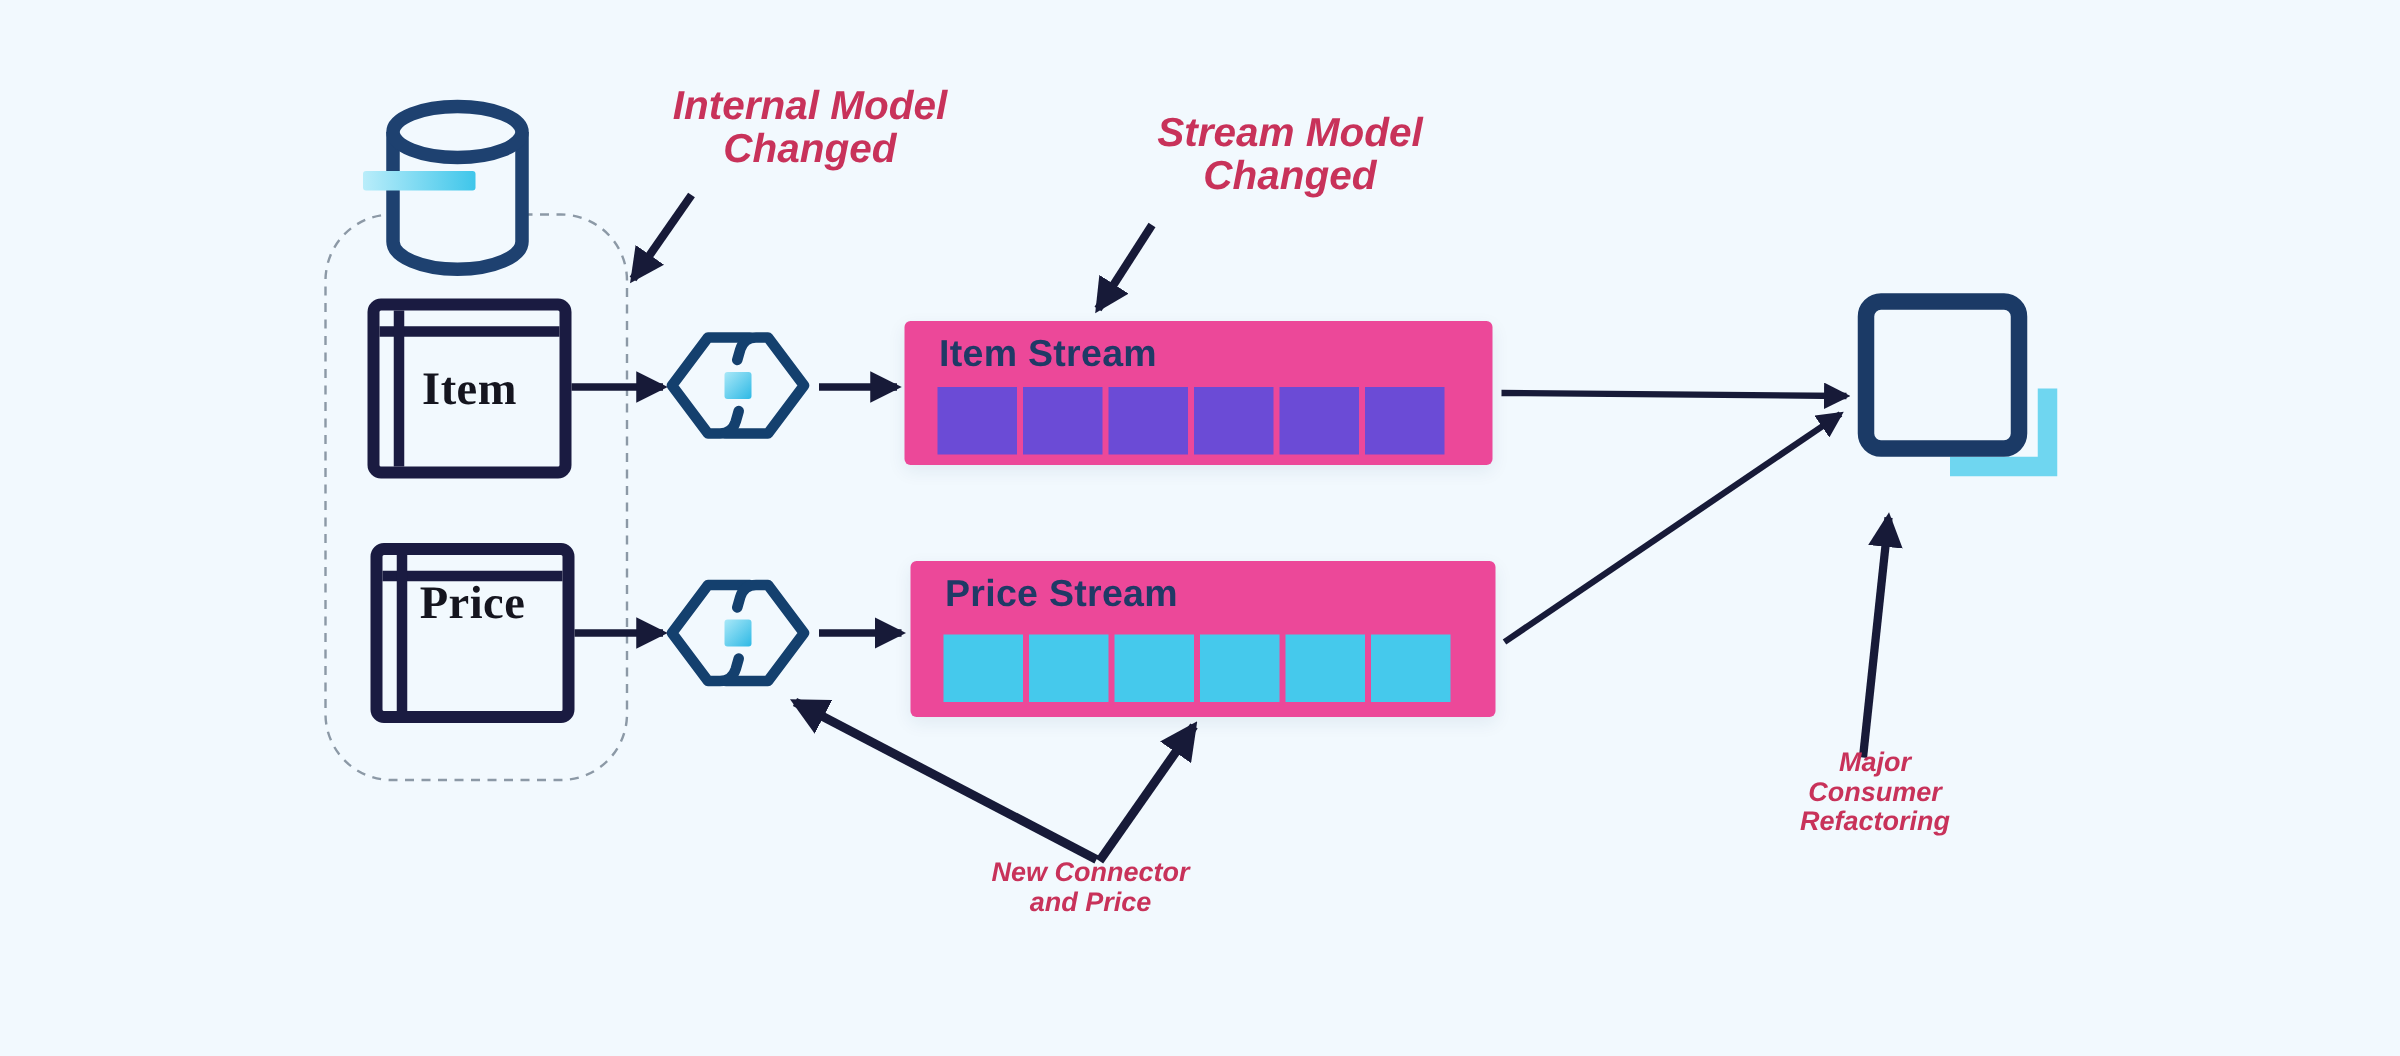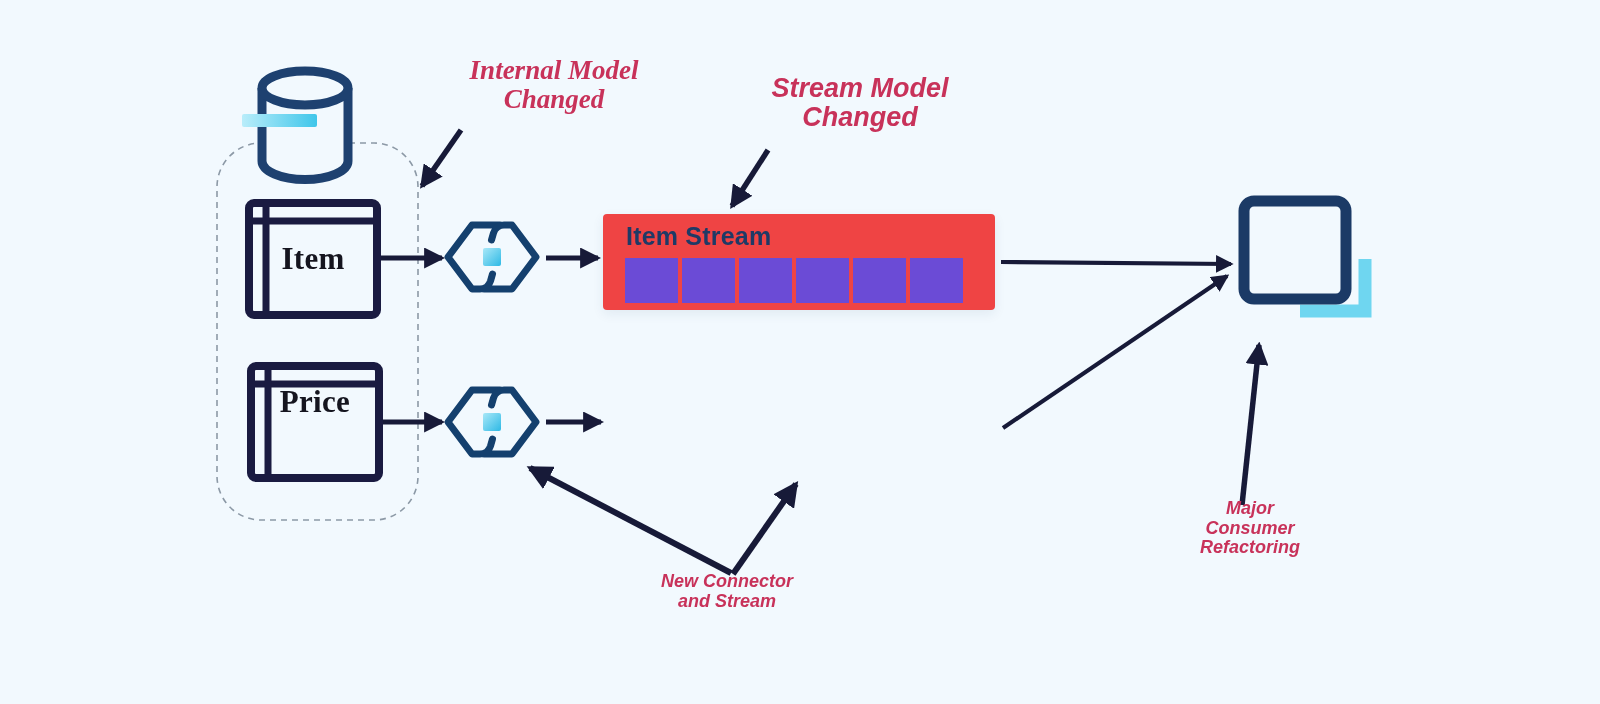--- a/index.html
+++ b/index.html
@@ -2,21 +2,21 @@
 <html><head>
 <meta charset="utf-8">
 <style>
   html,body{margin:0;padding:0;}
   .stage{
     position:relative;width:1600px;height:704px;background:#F2F9FE;
     overflow:hidden;font-family:"Liberation Sans",sans-serif;
   }
   .svg-layer{position:absolute;left:0;top:0;width:1600px;height:704px;z-index:3;pointer-events:none;}
   .stream-box{
-    position:absolute;background:#ef4444;border-radius:4px;z-index:2;
+    position:absolute;background:#ec4899;border-radius:4px;z-index:2;
     box-shadow:0 4px 12px rgba(30,58,102,0.08);
   }
   .stream-box .stream-title{
     position:absolute;left:23px;top:8px;font-weight:700;font-size:25px;
     color:#1F3A66;letter-spacing:.2px;white-space:nowrap;
   }
   .seg-row{position:absolute;left:22px;display:flex;gap:4px;}
   .seg-row .seg{width:53px;height:45px;}
   .table-label{
     position:absolute;z-index:4;display:flex;align-items:center;justify-content:center;
@@ -38,30 +38,41 @@
     <div class="seg-row" style="top:44px;">
         <div class="seg" style="background: rgb(107, 75, 214);"></div>
         <div class="seg" style="background: rgb(107, 75, 214);"></div>
         <div class="seg" style="background: rgb(107, 75, 214);"></div>
         <div class="seg" style="background: rgb(107, 75, 214);"></div>
         <div class="seg" style="background: rgb(107, 75, 214);"></div>
         <div class="seg" style="background: rgb(107, 75, 214);"></div>
       </div>
   </div>
 
+  <div class="stream-box" style="left:607px;top:374px;width:390px;height:104px;">
+    <div class="stream-title">Price Stream</div>
+    <div class="seg-row" style="top:49px;">
+        <div class="seg" style="background: rgb(69, 201, 236);"></div>
+        <div class="seg" style="background: rgb(69, 201, 236);"></div>
+        <div class="seg" style="background: rgb(69, 201, 236);"></div>
+        <div class="seg" style="background: rgb(69, 201, 236);"></div>
+        <div class="seg" style="background: rgb(69, 201, 236);"></div>
+        <div class="seg" style="background: rgb(69, 201, 236);"></div>
+      </div>
+  </div>
 
   <div class="table-label" style="left:249px;top:203px;width:128px;height:112px;">Item</div>
   <div class="table-label" style="left:251px;top:346px;width:128px;height:112px;">Price</div>
 
-  <div class="annotation" style="left:434px;top:56px;width:240px;font-family:Liberation Serif, serif;">Internal Model
+  <div class="annotation" style="left:420px;top:56px;width:240px;">Internal Model
 Changed</div>
   <div class="annotation" style="left:740px;top:74px;width:240px;">Stream Model
 Changed</div>
   <div class="annotation small" style="left:607px;top:572px;width:240px;">New Connector
-and Stream</div>
+and Price</div>
   <div class="annotation small" style="left:1130px;top:499px;width:240px;">Major
 Consumer
 Refactoring</div>
 
   <svg class="svg-layer" viewBox="0 0 1600 704">
     <defs>
       <linearGradient id="cyangrad" x1="0" y1="0" x2="1" y2="1">
         <stop offset="0" stop-color="#A9E8F8"></stop>
         <stop offset="1" stop-color="#2EB9E5"></stop>
       </linearGradient>

